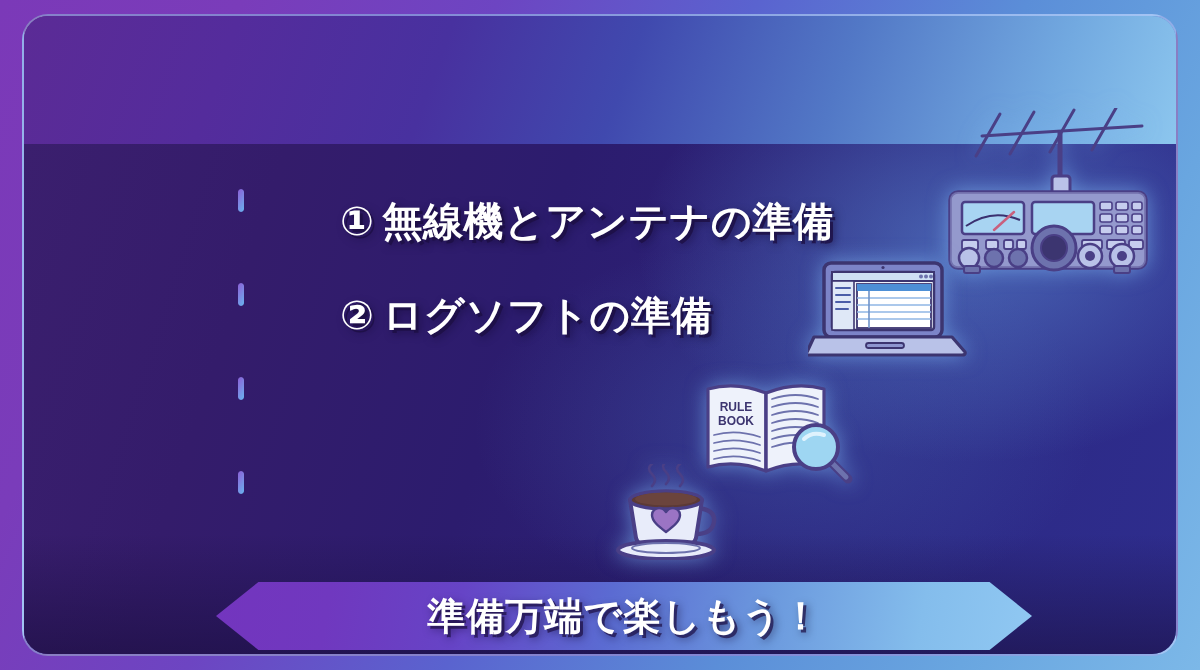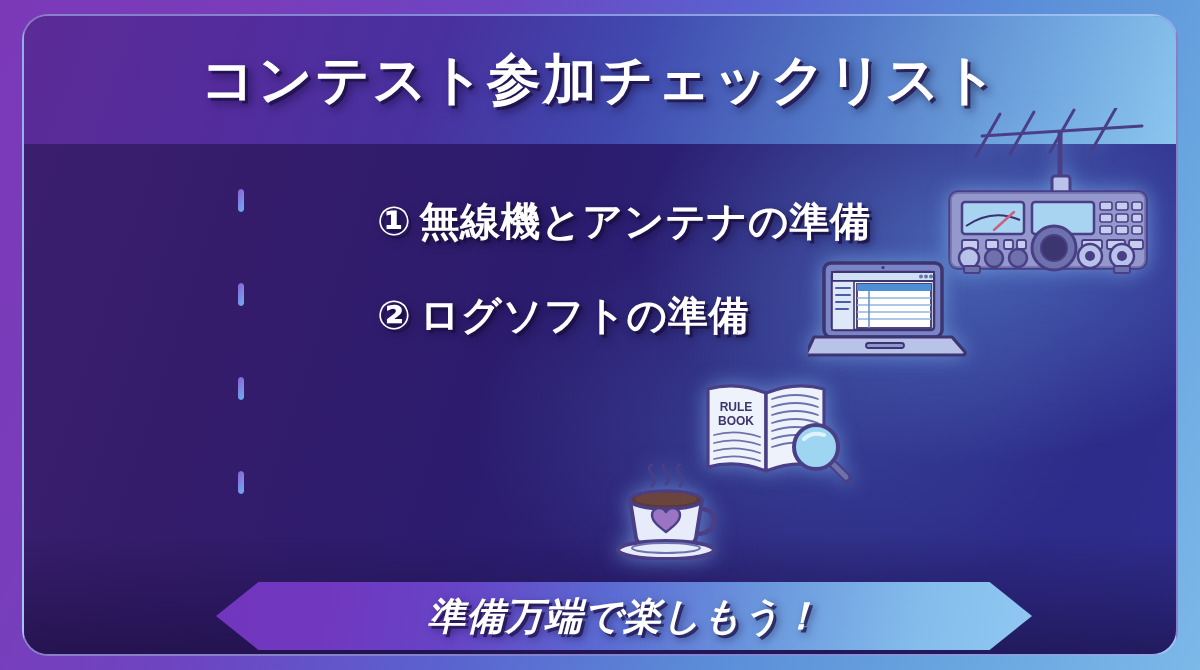--- a/index.html
+++ b/index.html
@@ -122,21 +122,20 @@
   .checklist {
     position: absolute;
     left: 214px;
     top: 158px;
     width: 780px;
   }
   .row {
     display: flex;
     align-items: center;
     height: 94px;
-    gap: 37px;
   }
   .checkbox {
     width: 70px;
     height: 58px;
     border-radius: 11px;
     box-sizing: border-box;
     flex: 0 0 auto;
     background: transparent;
     position: relative;
     padding: 3px;
@@ -192,21 +191,20 @@
   }
   .ribbon-text {
     font-size: 38px;
     font-weight: 700;
     color: #ffffff;
     letter-spacing: 1px;
     white-space: nowrap;
     text-shadow:
         3px 3px 0 rgba(30,16,70,0.72),
         4px 4px 9px rgba(12,6,40,0.55);
-    font-style: italic;
   }
 
   
   .illus { position: absolute; pointer-events: none; }
   #illus-radio  { left: 918px; top: 92px;  width: 210px; height: 170px; }
   #illus-laptop { left: 784px; top: 243px; width: 160px; height: 100px; }
   #illus-book   { left: 676px; top: 357px; width: 158px; height: 112px; }
   #illus-coffee { left: 586px; top: 448px; width: 120px; height: 96px; }
 
   .glow-soft { filter: drop-shadow(0 0 10px rgba(130,185,245,0.60)); }
@@ -215,21 +213,20 @@
 <body>
 
 <div class="canvas">
 
   <div class="card">
 
     <div class="header-band"></div>
     <div class="body-area"></div>
     <div class="bottom-vignette"></div>
 
-    <div class="title">コンテスト参加チェックリスト</div>
 
     <div class="illus glow-soft" id="illus-radio">
       <svg viewBox="0 0 210 170" width="210" height="170" xmlns="http://www.w3.org/2000/svg">
         <g stroke="#4a3f86" stroke-width="3" fill="none" stroke-linecap="round">
 
           <line x1="40" y1="28" x2="200" y2="18"></line>
 
           <line x1="118" y1="25" x2="118" y2="72" stroke-width="5"></line>
 
           <line x1="34" y1="48" x2="58" y2="6"></line>

